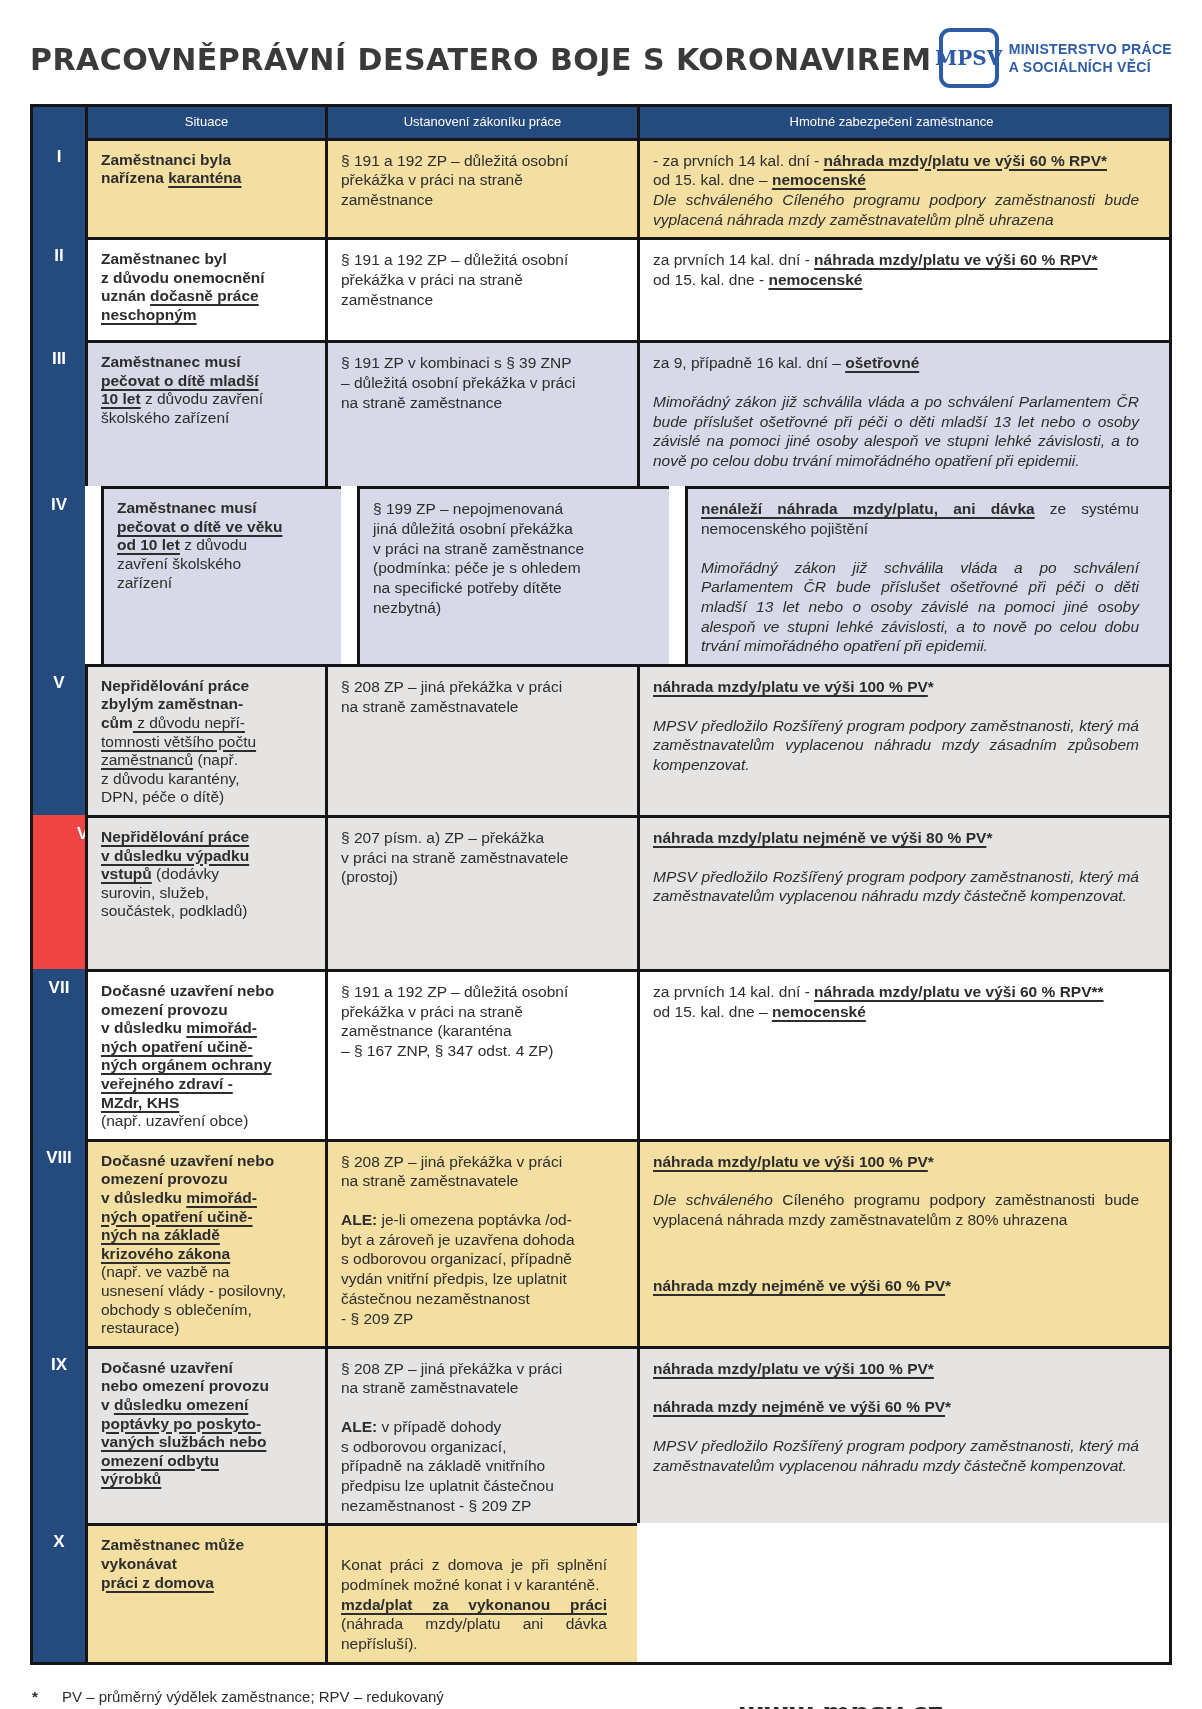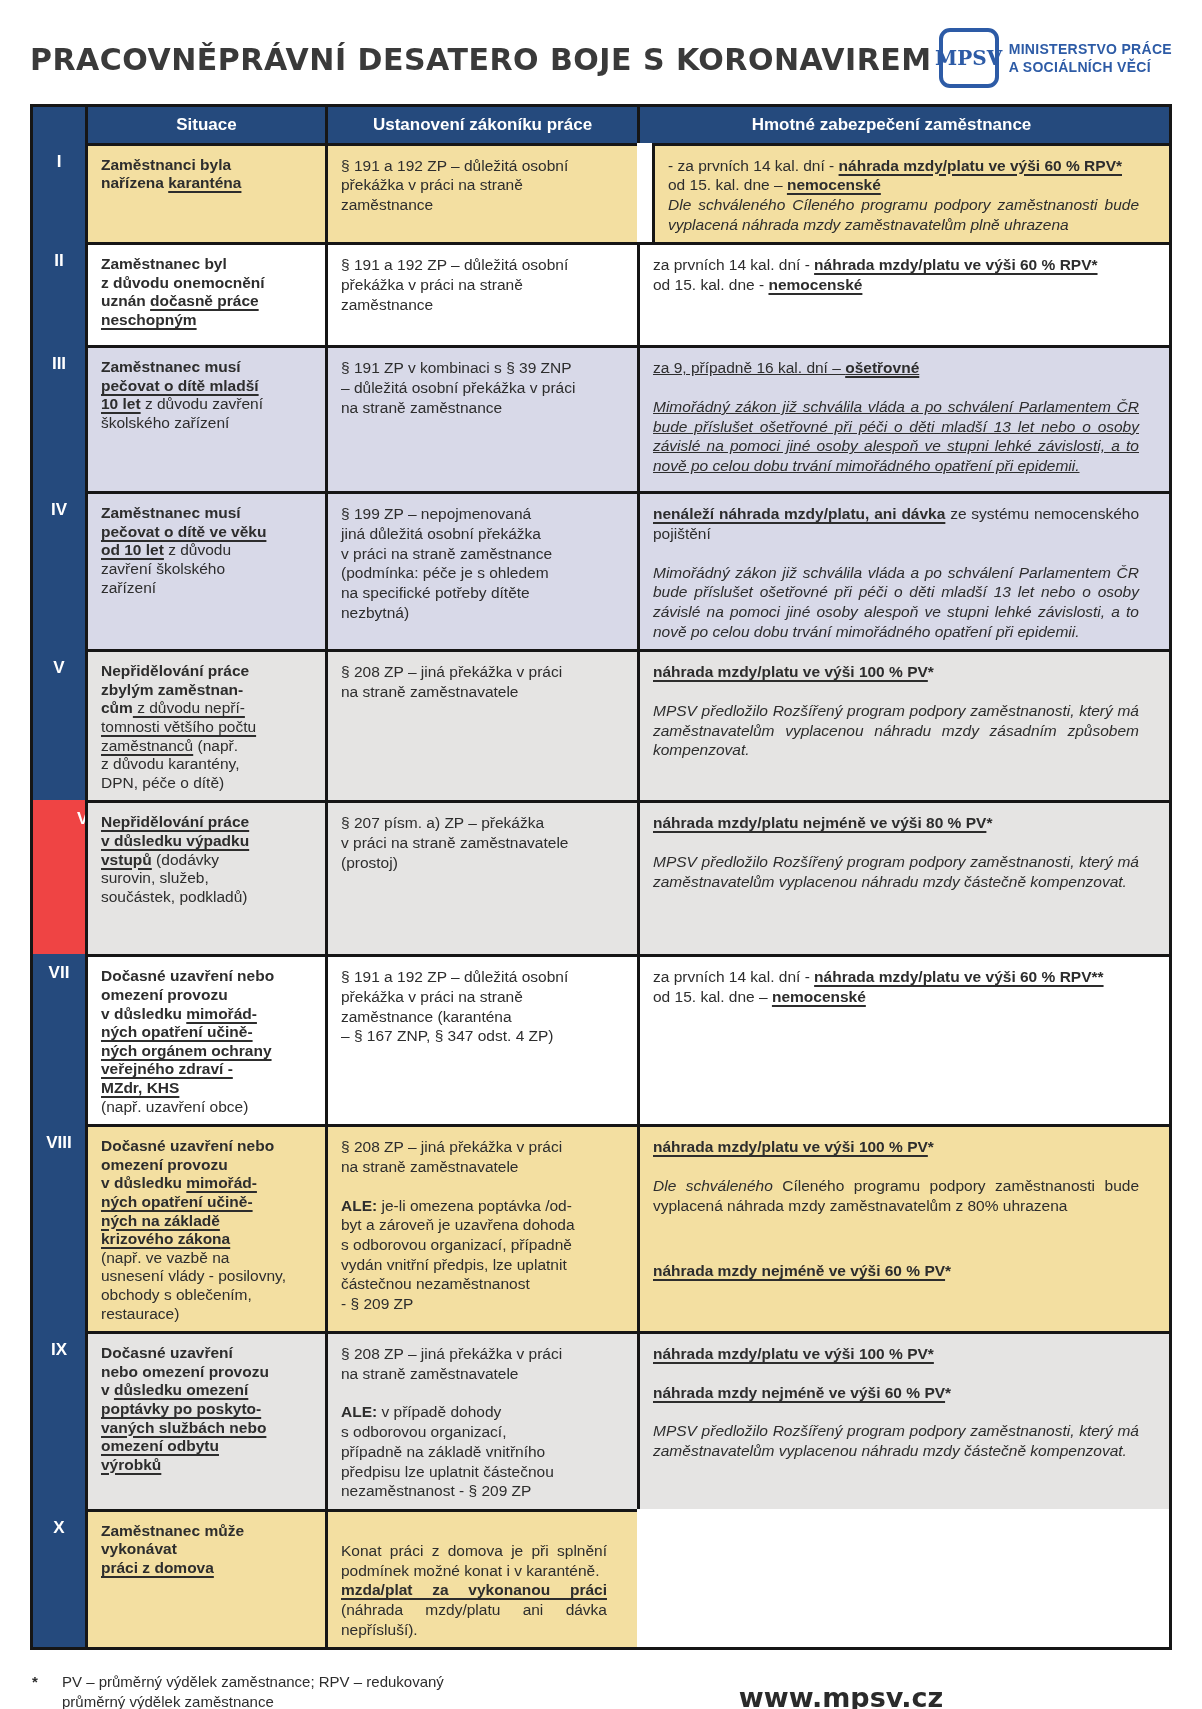--- a/index.html
+++ b/index.html
@@ -11,21 +11,21 @@
   .logo-mark{width:52px;height:52px;border:4px solid #2d5ba6;border-radius:11px;display:flex;flex-direction:row;align-items:center;justify-content:center;color:#2d5ba6;font-family:"DejaVu Serif",serif;font-weight:bold;font-size:20px;line-height:.92;}
   .logo-text{margin-left:10px;color:#2d5ba6;font-weight:bold;font-size:14px;line-height:1.3;letter-spacing:.3px;}
   
   .tbl{border:3px solid #161616;}
   .trow{display:grid;grid-template-columns:52px 240px 312px 1fr;}
   .hrow .cell{border-top:none;}
   .cell{padding:10px 13px 8px 13px;font-size:15.5px;line-height:1.2;}
   .c1,.c2,.c3{border-left:3px solid #161616;}
   .drow .c1,.drow .c2,.drow .c3{border-top:3px solid #161616;}
   .num-cell{background:#254a7d;color:#fff;font-weight:bold;text-align:center;padding-top:9px;font-size:17px;}
-  .hdr{background:#254a7d;color:#fff;font-weight:bold;text-align:left;font-size:17px;display:flex;align-items:center;justify-content:center;padding:7px 4px;}
+  .hdr{background:#254a7d;color:#fff;font-weight:normal;text-align:left;font-size:13px;display:flex;align-items:center;justify-content:center;padding:7px 4px;}
   .hdr0{background:#254a7d;}
   .c3{line-height:1.27;padding-right:30px;}
   .c2{line-height:1.27;}
   .blk{margin:0;}
   .blk.g1{margin-top:19px;}
   .blk.g2{margin-top:46px;}
   .blk.j{text-align:justify;}
   .b{font-weight:bold;}
   .i{font-style:italic;}
   .u{text-decoration:underline;text-decoration-thickness:1.5px;text-underline-offset:3px;}
@@ -65,21 +65,21 @@
     </div>
     <div id="table-body">
         <div class="trow drow" style="min-height: 96px;">
           <div class="cell num-cell" style="background: rgb(37, 74, 125);">I</div>
           <div class="cell c1" style="background: rgb(243, 223, 161);">
             <div class="blk"><span class="b ">Zaměstnanci byla</span><br><span class="b ">nařízena </span><span class="b u ">karanténa</span></div>
           </div>
           <div class="cell c2" style="background: rgb(243, 223, 161);">
             <div class="blk"><span class="">§ 191 a 192 ZP – důležitá osobní</span><br><span class="">překážka v práci na straně</span><br><span class="">zaměstnance</span></div>
           </div>
-          <div class="cell c3" style="background: rgb(243, 223, 161); margin-left: 15px;">
+          <div class="cell c3" style="background: rgb(243, 223, 161);">
             <div class="blk"><span class="">- za prvních 14 kal. dní - </span><span class="b u ">náhrada mzdy/platu ve výši 60 % RPV*</span></div>
             <div class="blk"><span class="">od 15. kal. dne – </span><span class="b u ">nemocenské</span></div>
             <div class="blk j"><span class="i">Dle schváleného Cíleného programu podpory zaměstnanosti bude vyplacená náhrada mzdy zaměstnavatelům plně uhrazena</span></div>
           </div>
         </div>
         <div class="trow drow" style="min-height: 103px;">
           <div class="cell num-cell" style="background: rgb(37, 74, 125);">II</div>
           <div class="cell c1" style="background: rgb(255, 255, 255);">
             <div class="blk"><span class="b ">Zaměstnanec byl</span><br><span class="b ">z důvodu onemocnění</span><br><span class="b ">uznán </span><span class="b u ">dočasně práce</span><br><span class="b u ">neschopným</span></div>
           </div>
@@ -92,26 +92,26 @@
           </div>
         </div>
         <div class="trow drow" style="min-height: 146px;">
           <div class="cell num-cell" style="background: rgb(37, 74, 125);">III</div>
           <div class="cell c1" style="background: rgb(216, 217, 232);">
             <div class="blk"><span class="b ">Zaměstnanec musí</span><br><span class="b u ">pečovat o dítě mladší</span><br><span class="b u ">10 let</span><span class=""> z důvodu zavření</span><br><span class="">školského zařízení</span></div>
           </div>
           <div class="cell c2" style="background: rgb(216, 217, 232);">
             <div class="blk"><span class="">§ 191 ZP v kombinaci s § 39 ZNP</span><br><span class="">– důležitá osobní překážka v práci</span><br><span class="">na straně zaměstnance</span></div>
           </div>
-          <div class="cell c3" style="background: rgb(216, 217, 232); text-decoration: underline;">
+          <div class="cell c3" style="background: rgb(216, 217, 232);">
             <div class="blk"><span class="">za 9, případně 16 kal. dní – </span><span class="b u ">ošetřovné</span></div>
             <div class="blk g1 j"><span class="i">Mimořádný zákon již schválila vláda a po schválení Parlamentem ČR bude příslušet ošetřovné při péči o děti mladší 13 let nebo o osoby závislé na pomoci jiné osoby alespoň ve stupni lehké závislosti, a to nově po celou dobu trvání mimořádného opatření při epidemii.</span></div>
           </div>
         </div>
-        <div class="trow drow" style="min-height: 158px;">
+        <div class="trow drow" style="min-height: 158px; gap: 16px;">
           <div class="cell num-cell" style="background: rgb(37, 74, 125);">IV</div>
           <div class="cell c1" style="background: rgb(216, 217, 232);">
             <div class="blk"><span class="b ">Zaměstnanec musí</span><br><span class="b u ">pečovat o dítě ve věku</span><br><span class="b u ">od 10 let</span><span class=""> z důvodu</span><br><span class="">zavření školského</span><br><span class="">zařízení</span></div>
           </div>
           <div class="cell c2" style="background: rgb(216, 217, 232);">
             <div class="blk"><span class="">§ 199 ZP – nepojmenovaná</span><br><span class="">jiná důležitá osobní překážka</span><br><span class="">v práci na straně zaměstnance</span><br><span class="">(podmínka: péče je s ohledem</span><br><span class="">na specifické potřeby dítěte</span><br><span class="">nezbytná)</span></div>
           </div>
           <div class="cell c3" style="background: rgb(216, 217, 232);">
             <div class="blk j"><span class="b u ">nenáleží náhrada mzdy/platu, ani dávka</span><span class=""> ze systému nemocenského pojištění</span></div>
             <div class="blk g1 j"><span class="i">Mimořádný zákon již schválila vláda a po schválení Parlamentem ČR bude příslušet ošetřovné při péči o děti mladší 13 let nebo o osoby závislé na pomoci jiné osoby alespoň ve stupni lehké závislosti, a to nově po celou dobu trvání mimořádného opatření při epidemii.</span></div>

